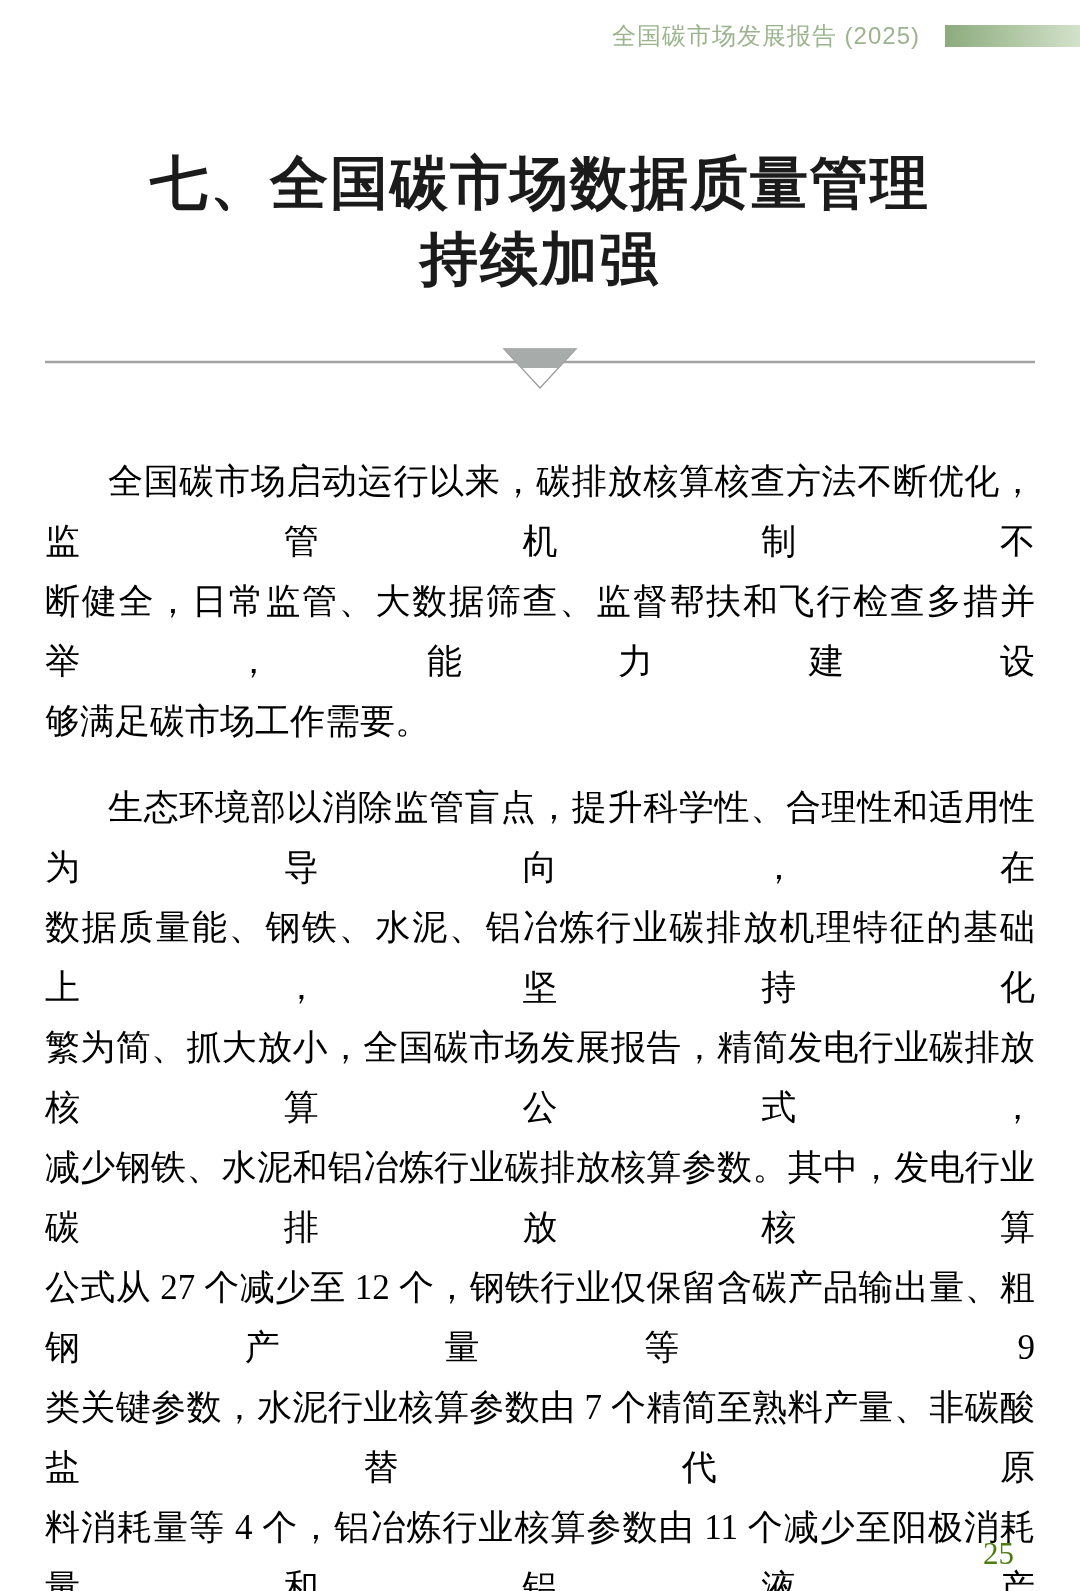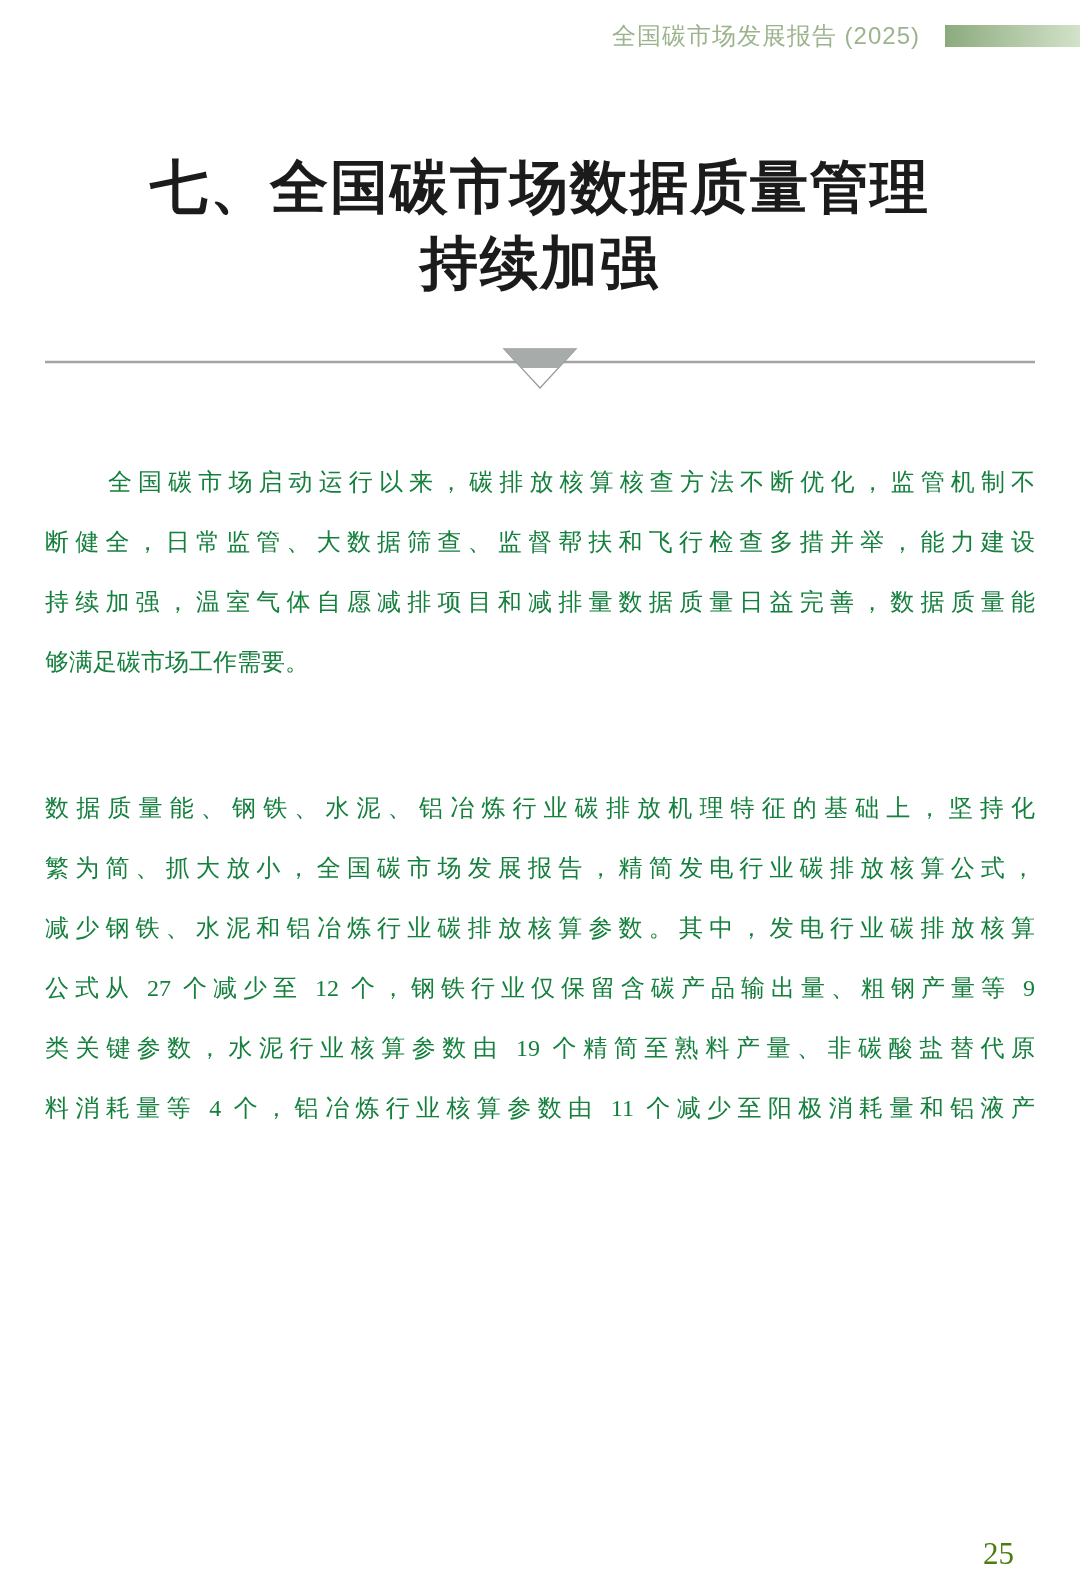--- a/index.html
+++ b/index.html
@@ -29,44 +29,44 @@
   }
   .header-bar {
     width: 135px; height: 22px;
     background: linear-gradient(to right, #8cab7d, #d3e2ca);
   }
 
   
   .page-title {
     position: absolute; top: 150px; left: 0; width: 100%;
     text-align: center;
-    font-family: Liberation Serif, serif;
+    font-family: Liberation Mono, monospace;
     font-weight: bold;
     font-size: 58px;
     line-height: 76px;
     color: #1b1b1b;
     letter-spacing: 2px;
   }
 
   
   .section-divider {
     position: absolute; top: 335px; left: 0;
     width: 1080px; height: 60px;
   }
 
   
   .paragraph {
     position: absolute; left: 45px; width: 990px;
   }
   .para-1 { top: 452px; }
   .para-2 { top: 778px; }
   .line {
-    font-size: 24px;
+    font-size: 35px;
     line-height: 60px;
-    color: #15803d;
+    color: #000000;
     text-align: justify;
     text-align-last: justify;
     text-justify: inter-character;
   }
   .line.first { text-indent: 63px; }
   .line.last { text-align-last: left; }
 
   
   .section-heading {
     position: absolute; top: 702px; left: 45px; width: 990px;
@@ -102,30 +102,30 @@
 
   <svg class="section-divider" viewBox="0 0 1080 60" xmlns="http://www.w3.org/2000/svg">
     <line x1="45" y1="27" x2="1035" y2="27" stroke="#a3a3a3" stroke-width="2.5"></line>
     <polygon points="504,14 576,14 540,53" fill="#ffffff" stroke="#9a9a9a" stroke-width="1.3"></polygon>
     <polygon points="504,14 576,14 558,33 522,33" fill="#a7abaa"></polygon>
   </svg>
 
   <div class="paragraph para-1">
     <div class="line first">全国碳市场启动运行以来，碳排放核算核查方法不断优化，监管机制不</div>
     <div class="line">断健全，日常监管、大数据筛查、监督帮扶和飞行检查多措并举，能力建设</div>
-    <div class="line">持续加强，温室气体自愿减排项目和减排量数据质量日益完善，数据质量能</div>
     <div class="line last">够满足碳市场工作需要。</div>
   </div>
 
 
   <div class="paragraph para-2">
+    <div class="line first">生态环境部以消除监管盲点，提升科学性、合理性和适用性为导向，在</div>
     <div class="line">数据质量能、钢铁、水泥、铝冶炼行业碳排放机理特征的基础上，坚持化</div>
     <div class="line">繁为简、抓大放小，全国碳市场发展报告，精简发电行业碳排放核算公式，</div>
     <div class="line">减少钢铁、水泥和铝冶炼行业碳排放核算参数。其中，发电行业碳排放核算</div>
     <div class="line">公式从 27 个减少至 12 个，钢铁行业仅保留含碳产品输出量、粗钢产量等 9</div>
-    <div class="line">类关键参数，水泥行业核算参数由 19 个精简至熟料产量、非碳酸盐替代原</div>
+    <div class="line">类关键参数，水泥行业核算参数由 7 个精简至熟料产量、非碳酸盐替代原</div>
     <div class="line">料消耗量等 4 个，铝冶炼行业核算参数由 11 个减少至阳极消耗量和铝液产</div>
 
   </div>
 
   <div class="page-number">25</div>
 
 </div>
 
 </body></html>

